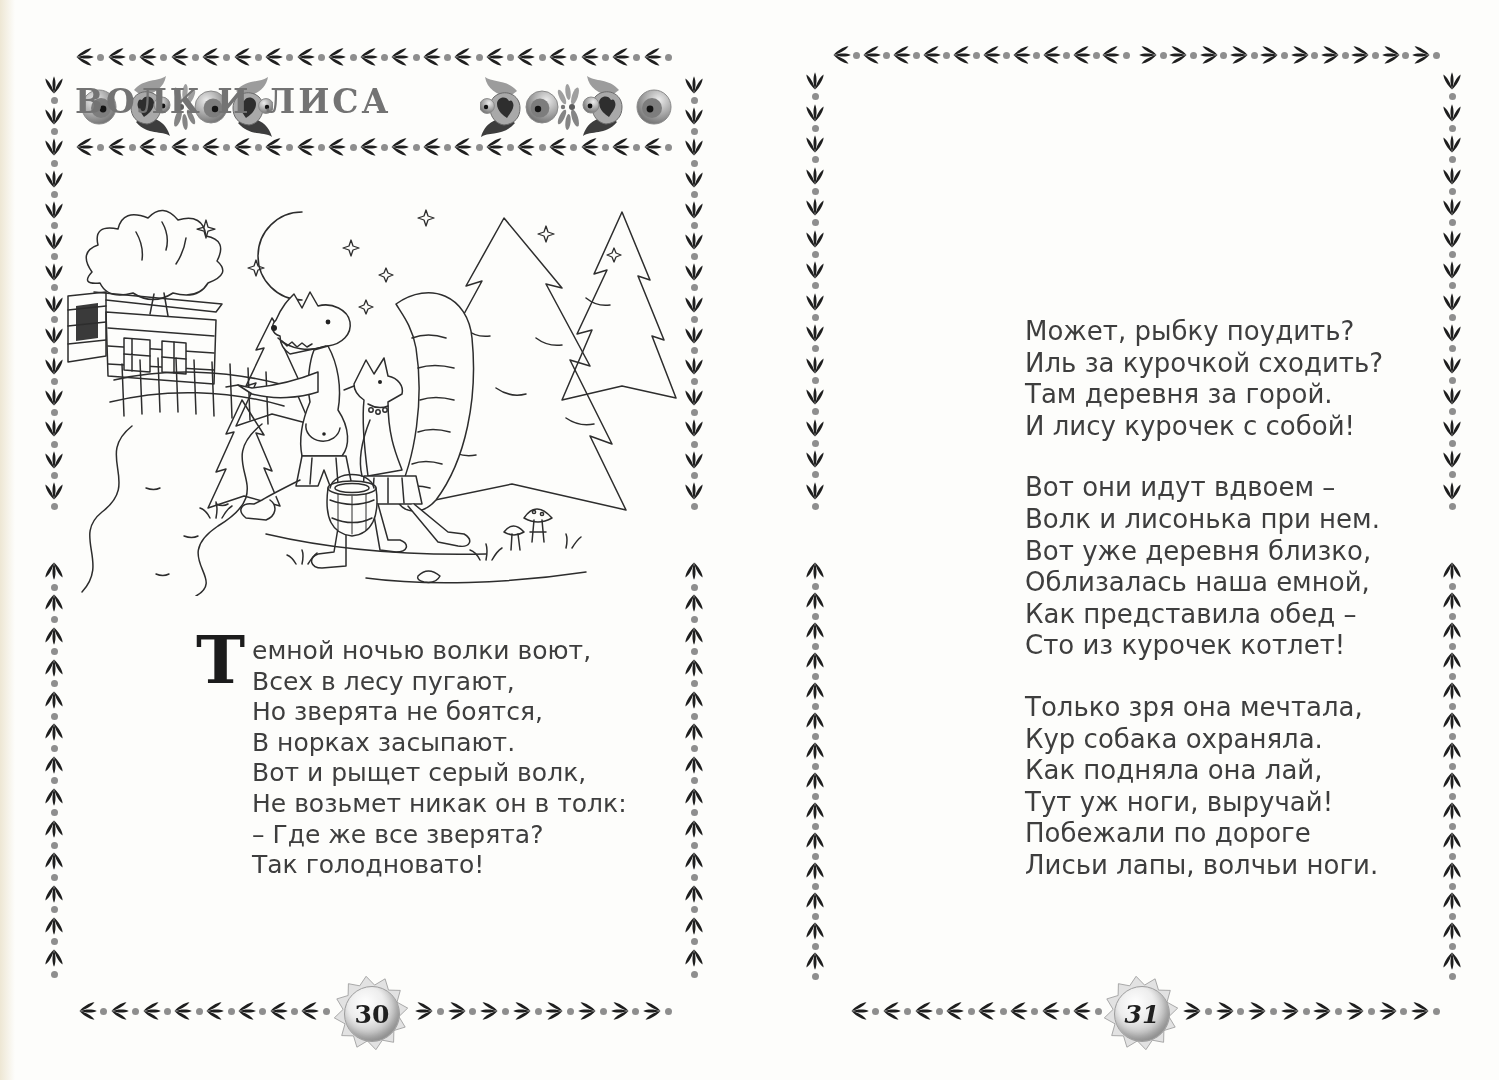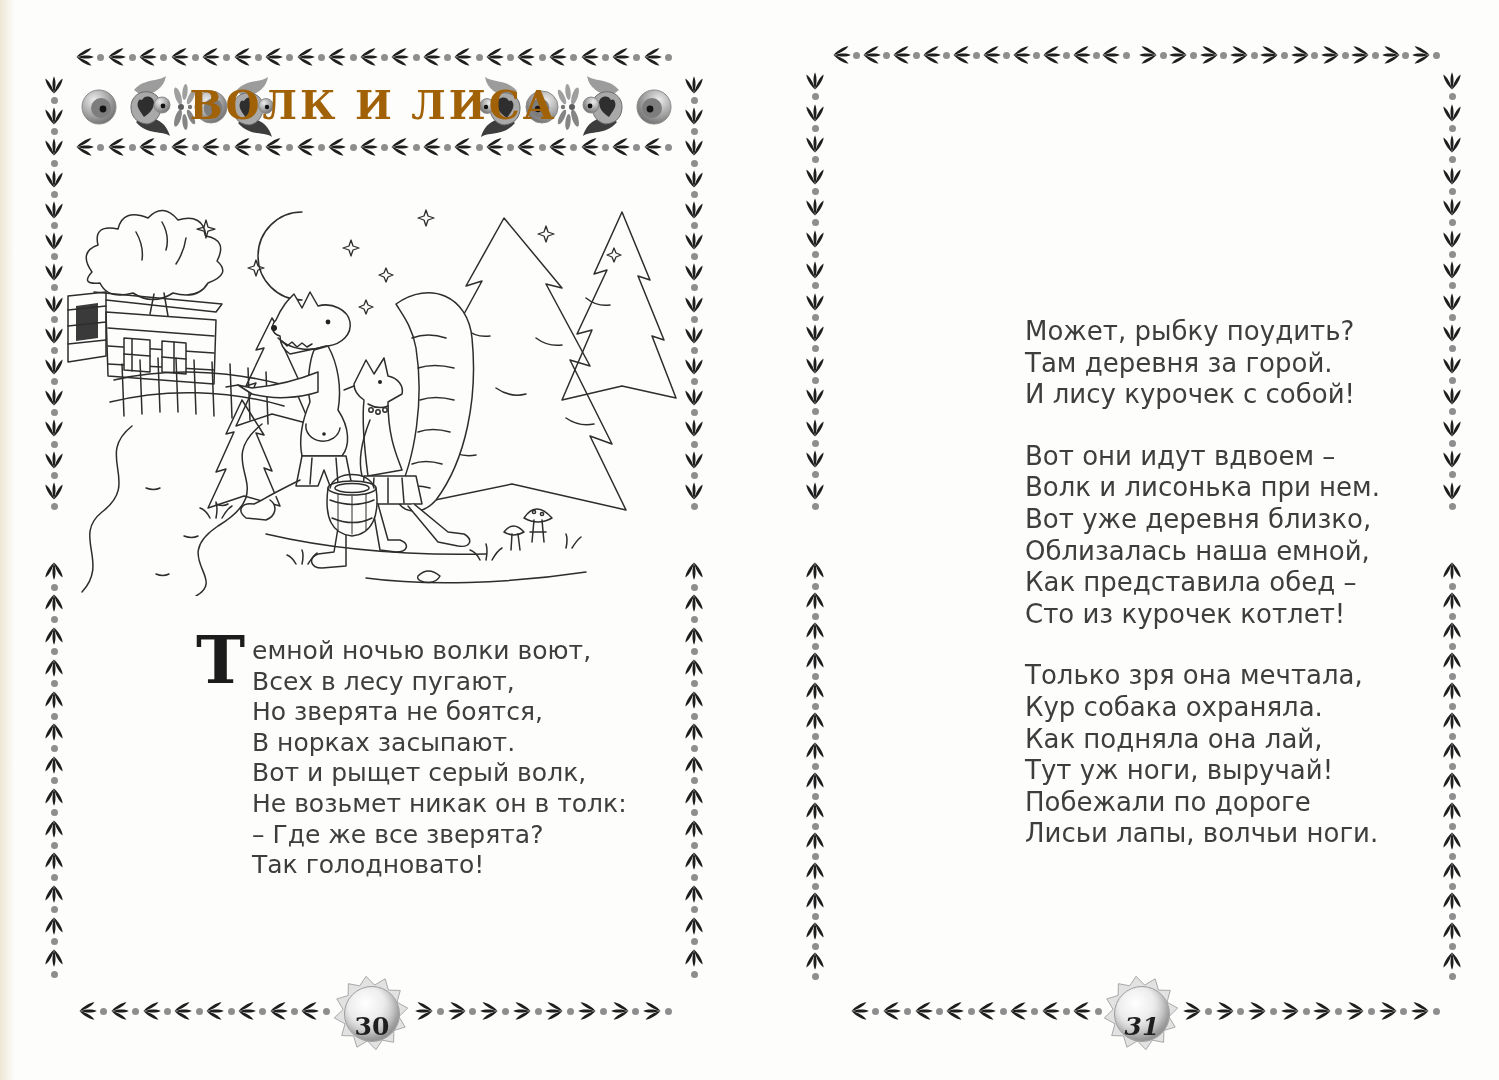--- a/index.html
+++ b/index.html
@@ -11,43 +11,43 @@
     background:linear-gradient(to right,#ebe3cd,rgba(255,255,255,0));opacity:.85;}
   .page{position:absolute;top:0;height:1080px;}
   
   .orn{position:absolute;display:flex;align-items:center;justify-content:space-between;}
   .orn.h{height:22px;flex-direction:row;}
   .orn.v{width:22px;flex-direction:column;}
   .orn .u{display:block;flex:0 0 auto;}
   .orn .d{display:block;flex:0 0 auto;width:7px;height:7px;border-radius:50%;background:#8e8e8e;}
   
   .title{
-    position:absolute;left:75px;top:82px;width:597px;text-align:center;
-    font-family:"DejaVu Serif",serif;font-weight:bold;font-size:39px;
-    letter-spacing:3px;color:#a16207;
+    position:absolute;left:75px;top:82px;width:597px;
+    font-family:"DejaVu Serif",serif;font-weight:bold;font-size:33px;
+    letter-spacing:3px;color:#737373;
   }
   .cluster{position:absolute;top:74px;}
   
   .poem{position:absolute;color:#3e3e3e;}
   .poem .ln{display:block;height:30.6px;line-height:30.6px;font-size:25px;white-space:nowrap;}
   .poem-right .ln{height:31.6px;line-height:31.6px;font-size:26px;}
   .stanza{display:block;margin:0 0 30px 0;}
   .dropcap{
     position:absolute;left:196px;top:630px;width:52px;
     font-family:"DejaVu Serif",serif;font-weight:bold;font-size:66px;line-height:60px;
     color:#1c1c1c;
   }
   
   .badge{position:absolute;width:76px;height:76px;}
   .badge svg.rays{position:absolute;left:0;top:0;}
   .sphere{
     position:absolute;left:11px;top:11px;width:54px;height:54px;border-radius:50%;
     background:radial-gradient(circle at 38% 30%,#ffffff 0%,#ededed 35%,#bdbdbd 66%,#8f8f8f 100%);
     border:1px solid #9d9d9d;box-shadow:inset -3px -5px 7px rgba(0,0,0,.18);
-    display:flex;align-items:flex-end;justify-content:center;
+    display:flex;align-items:center;justify-content:center;
     font-family:"DejaVu Serif",serif;font-weight:bold;font-size:25px;color:#1f1f1f;
   }
   .illus{position:absolute;left:66px;top:188px;}
   .illus path,.illus polyline,.illus circle,.illus ellipse,.illus line{vector-effect:non-scaling-stroke;}
 </style>
 </head>
 <body>
 
 <div class="scan-edge"></div>
 
@@ -2698,20 +2698,21 @@
             <path d="M1.5,11C7,9.3 14,8.7 18.8,11C14,13.3 7,12.7 1.5,11Z"></path>
           </g>
         </g>
       </svg>
       <span class="d"></span>
     </div>
 
   <div class="poem poem-right" style="left:275px;top:316px;">
     <span class="stanza">
       <span class="ln">Может, рыбку поудить?</span>
+      <span class="ln">Иль за курочкой сходить?</span>
       <span class="ln">Там деревня за горой.</span>
       <span class="ln">И лису курочек с собой!</span>
     </span>
     <span class="stanza">
       <span class="ln">Вот они идут вдвоем –</span>
       <span class="ln">Волк и лисонька при нем.</span>
       <span class="ln">Вот уже деревня близко,</span>
       <span class="ln">Облизалась наша емной,</span>
       <span class="ln">Как представила обед –</span>
       <span class="ln">Сто из курочек котлет!</span>

